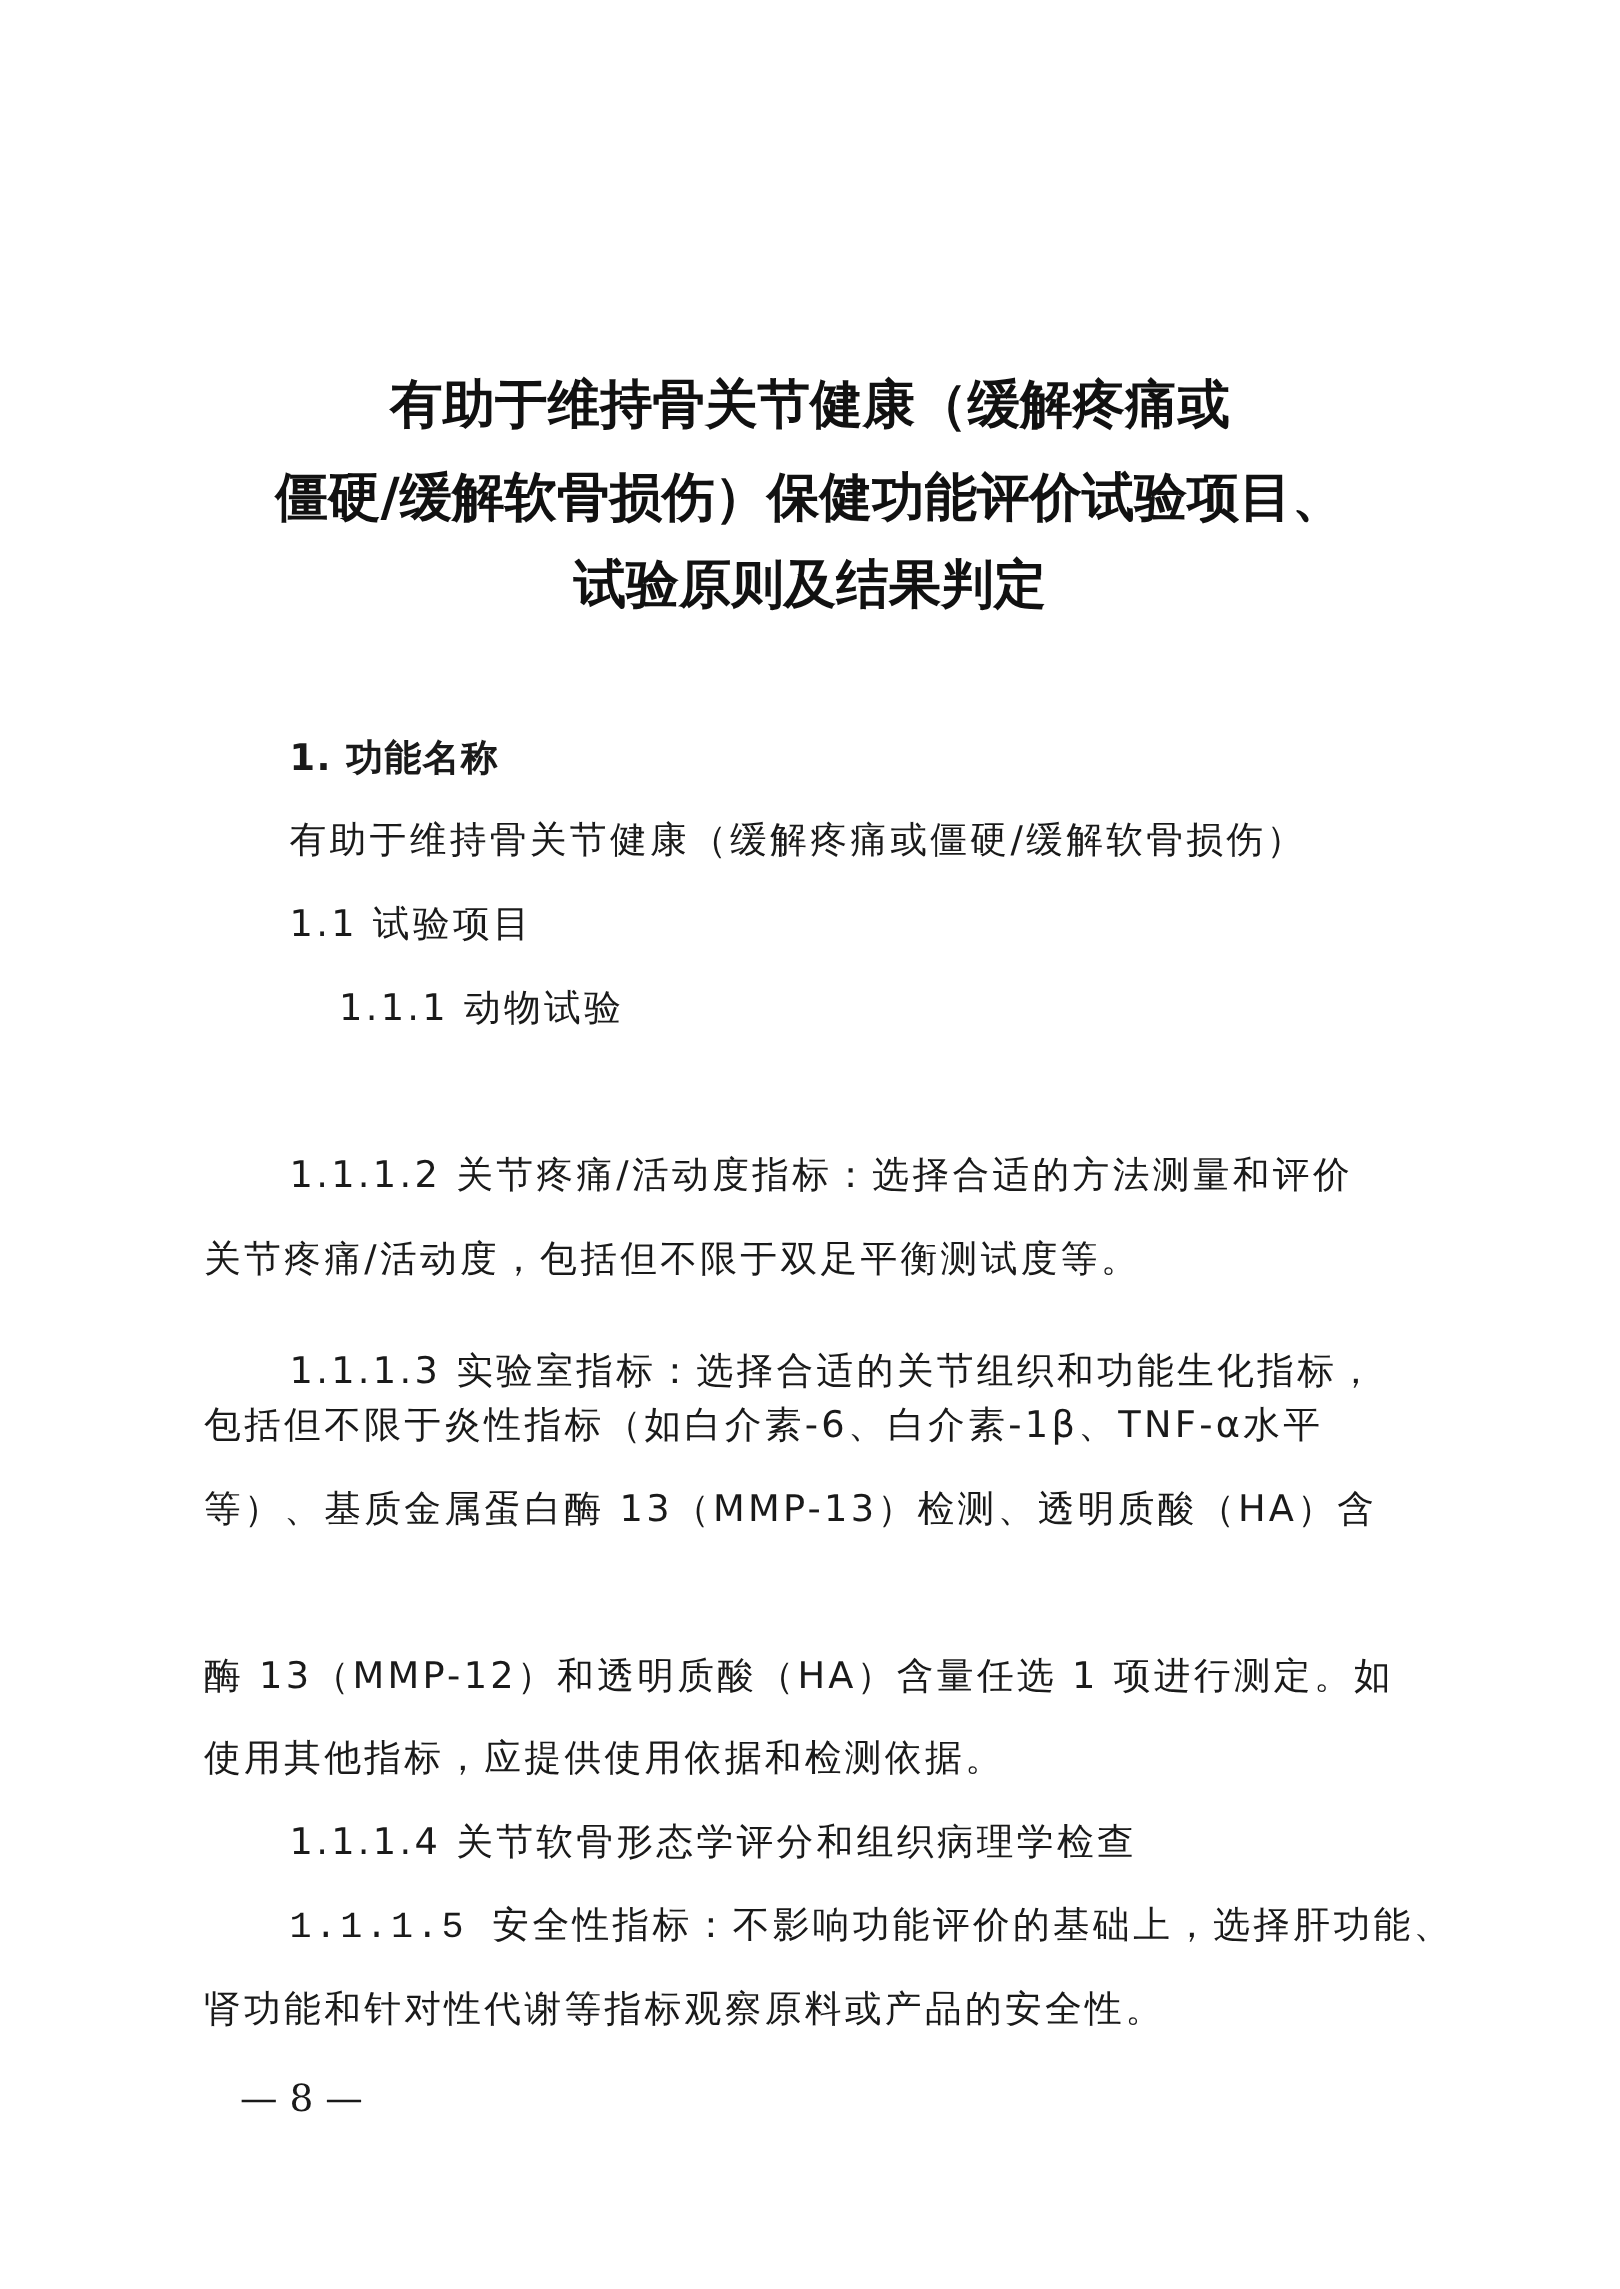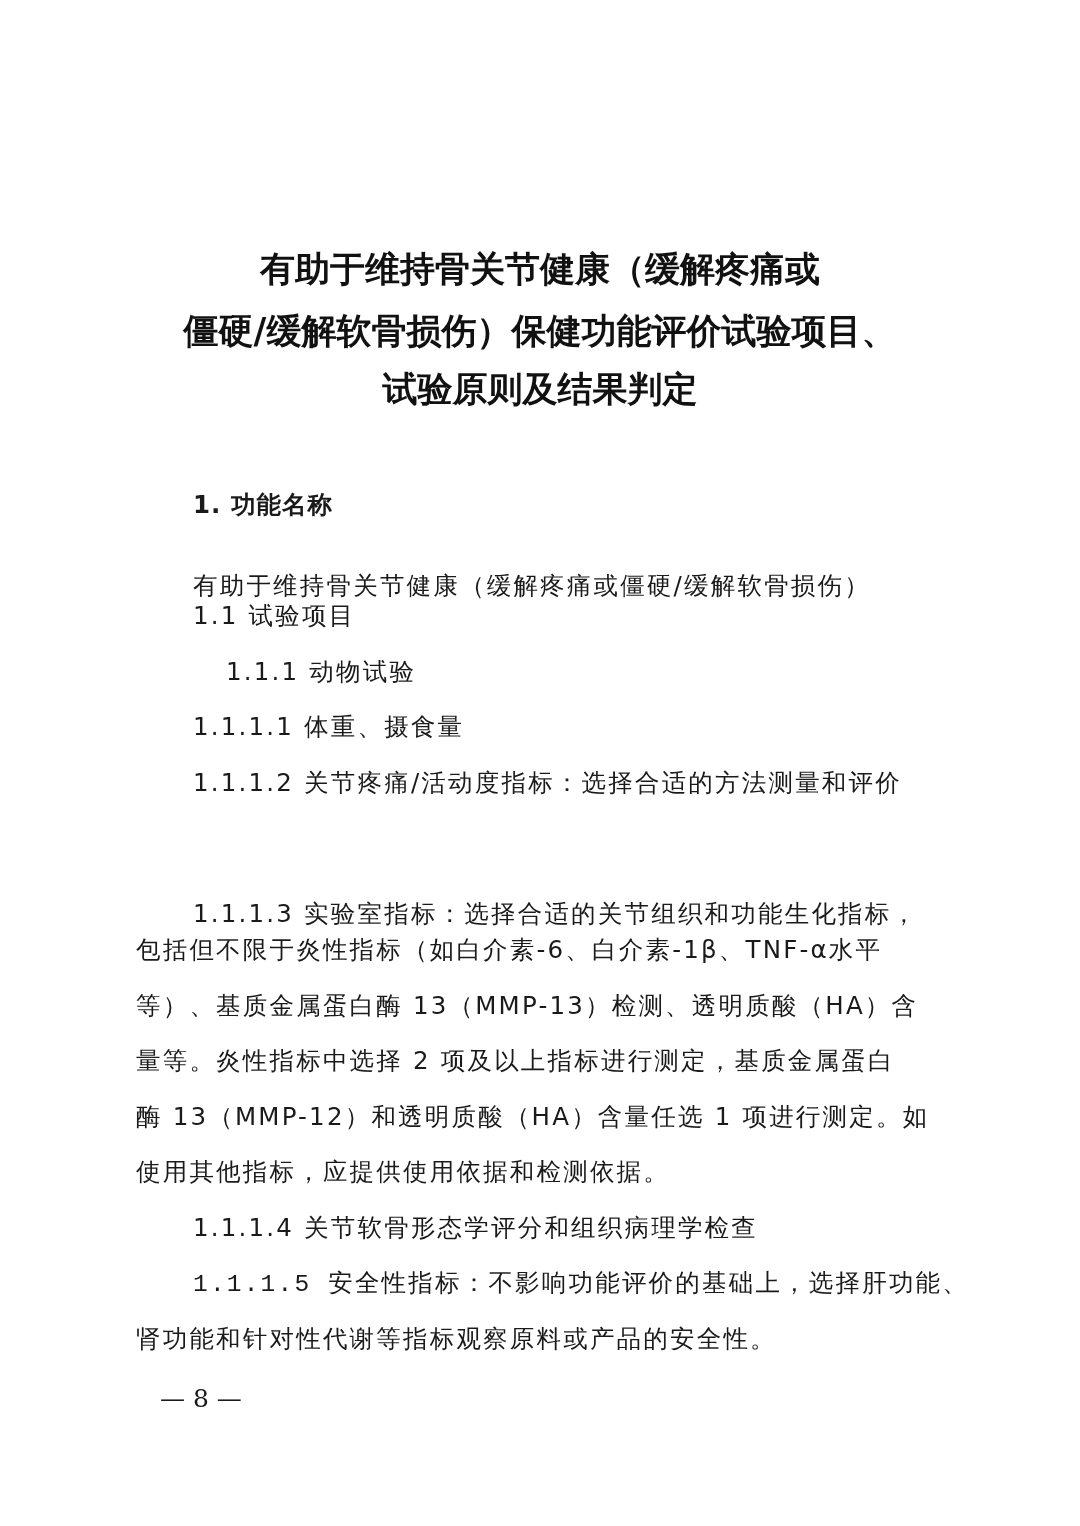--- a/index.html
+++ b/index.html
@@ -63,32 +63,31 @@
 </head>
 <body>
 
 <div class="page">
 
   <div class="title t1">有助于维持骨关节健康（缓解疼痛或</div>
   <div class="title t2">僵硬/缓解软骨损伤）保健功能评价试验项目、</div>
   <div class="title t3">试验原则及结果判定</div>
 
   <div class="line indent heading" style="top:488px;">1. 功能名称</div>
-  <div class="line indent" style="top:569px;text-align:center;">有助于维持骨关节健康（缓解疼痛或僵硬/缓解软骨损伤）</div>
+  <div class="line indent" style="top:543px;text-align:center;">有助于维持骨关节健康（缓解疼痛或僵硬/缓解软骨损伤）</div>
   <div class="line indent" style="top:599px;">1.1  试验项目</div>
   <div class="line indent" style="top:655px;margin-left:33px;">1.1.1  动物试验</div>
 
-  <div class="line indent" style="top:710px;">1.1.1.1 体重、摄食量</div>
 
   <div class="line indent" style="top:766px;">1.1.1.2 关节疼痛/活动度指标：选择合适的方法测量和评价</div>
+  <div class="line flush" style="top:822px;">关节疼痛/活动度，包括但不限于双足平衡测试度等。</div>
 
   <div class="line indent" style="top:897px;">1.1.1.3 实验室指标：选择合适的关节组织和功能生化指标，</div>
   <div class="line flush" style="top:933px;">包括但不限于炎性指标（如白介素-6、白介素-1β、TNF-α水平</div>
   <div class="line flush" style="top:989px;">等）、基质金属蛋白酶 13（MMP-13）检测、透明质酸（HA）含</div>
-  <div class="line flush" style="top:1044px;">量等。炎性指标中选择 2 项及以上指标进行测定，基质金属蛋白</div>
   <div class="line flush" style="top:1100px;">酶 13（MMP-12）和透明质酸（HA）含量任选 1 项进行测定。如</div>
   <div class="line flush" style="top:1155px;">使用其他指标，应提供使用依据和检测依据。</div>
 
   <div class="line indent" style="top:1211px;">1.1.1.4 关节软骨形态学评分和组织病理学检查</div>
 
   <div class="line indent" style="top:1266px;font-family:Liberation Mono, monospace;">1.1.1.5 安全性指标：不影响功能评价的基础上，选择肝功能、</div>
   <div class="line flush" style="top:1322px;">肾功能和针对性代谢等指标观察原料或产品的安全性。</div>
 
   <div class="page-number">— 8 —</div>
 

